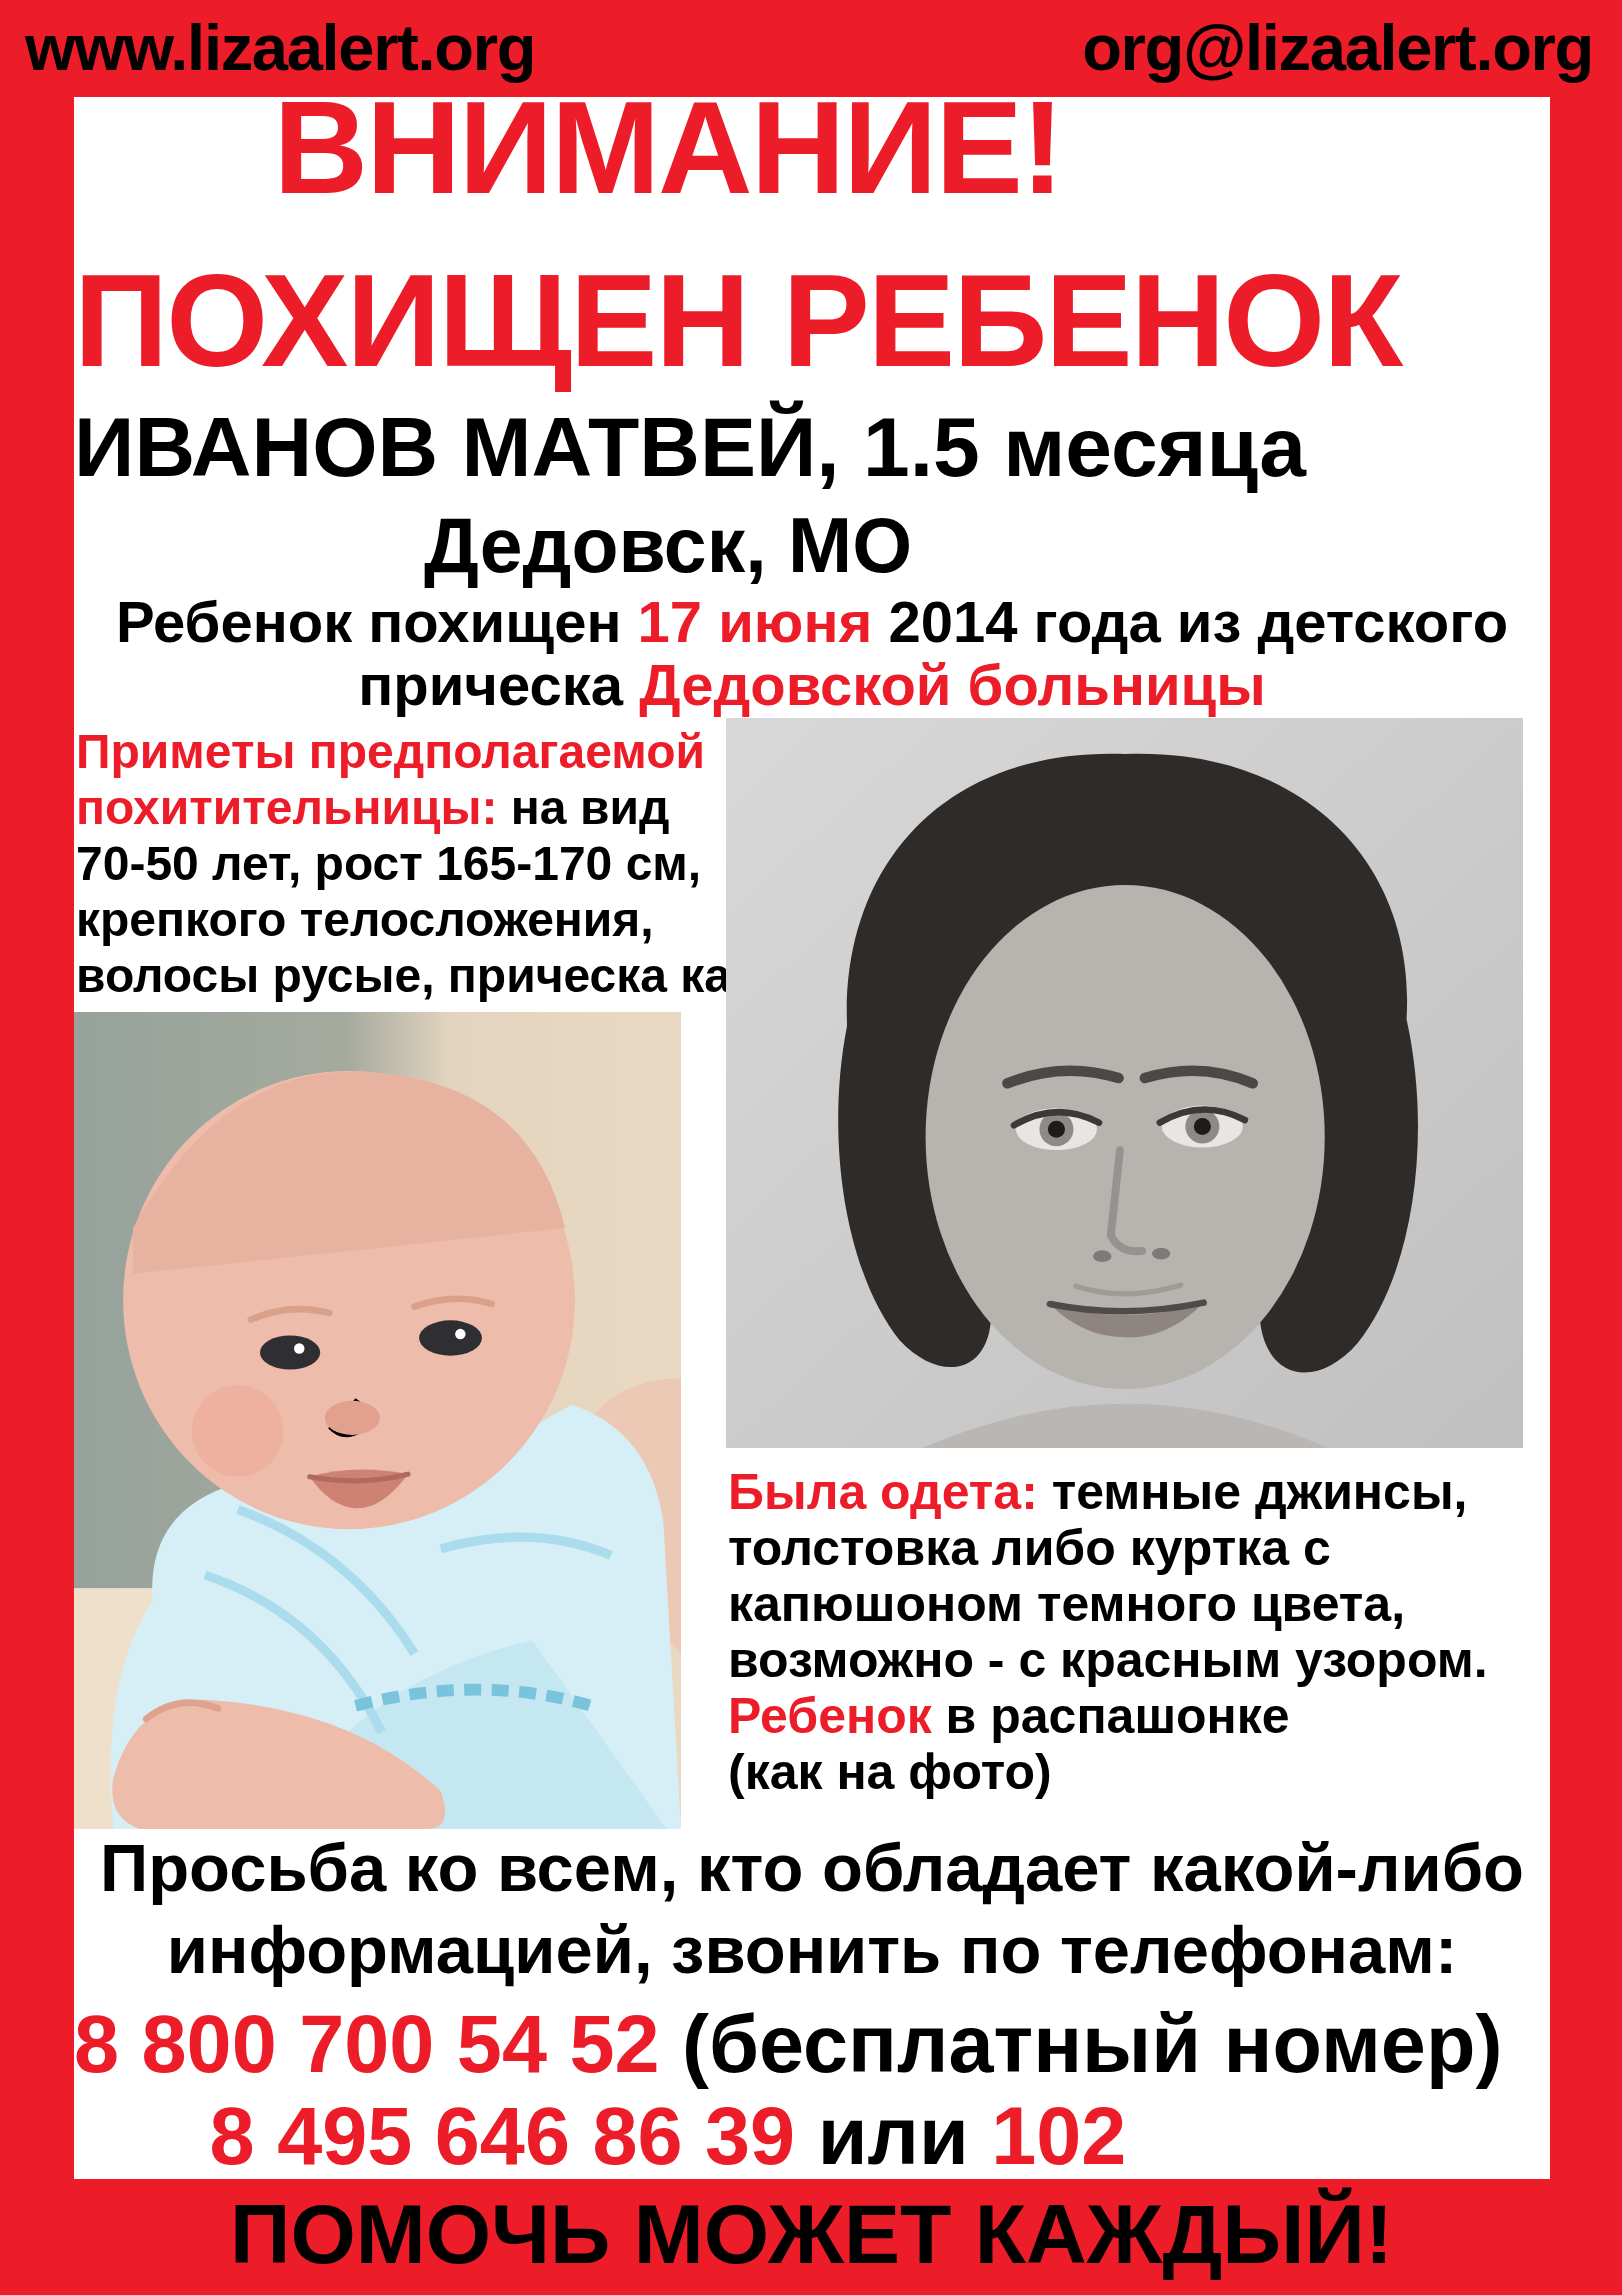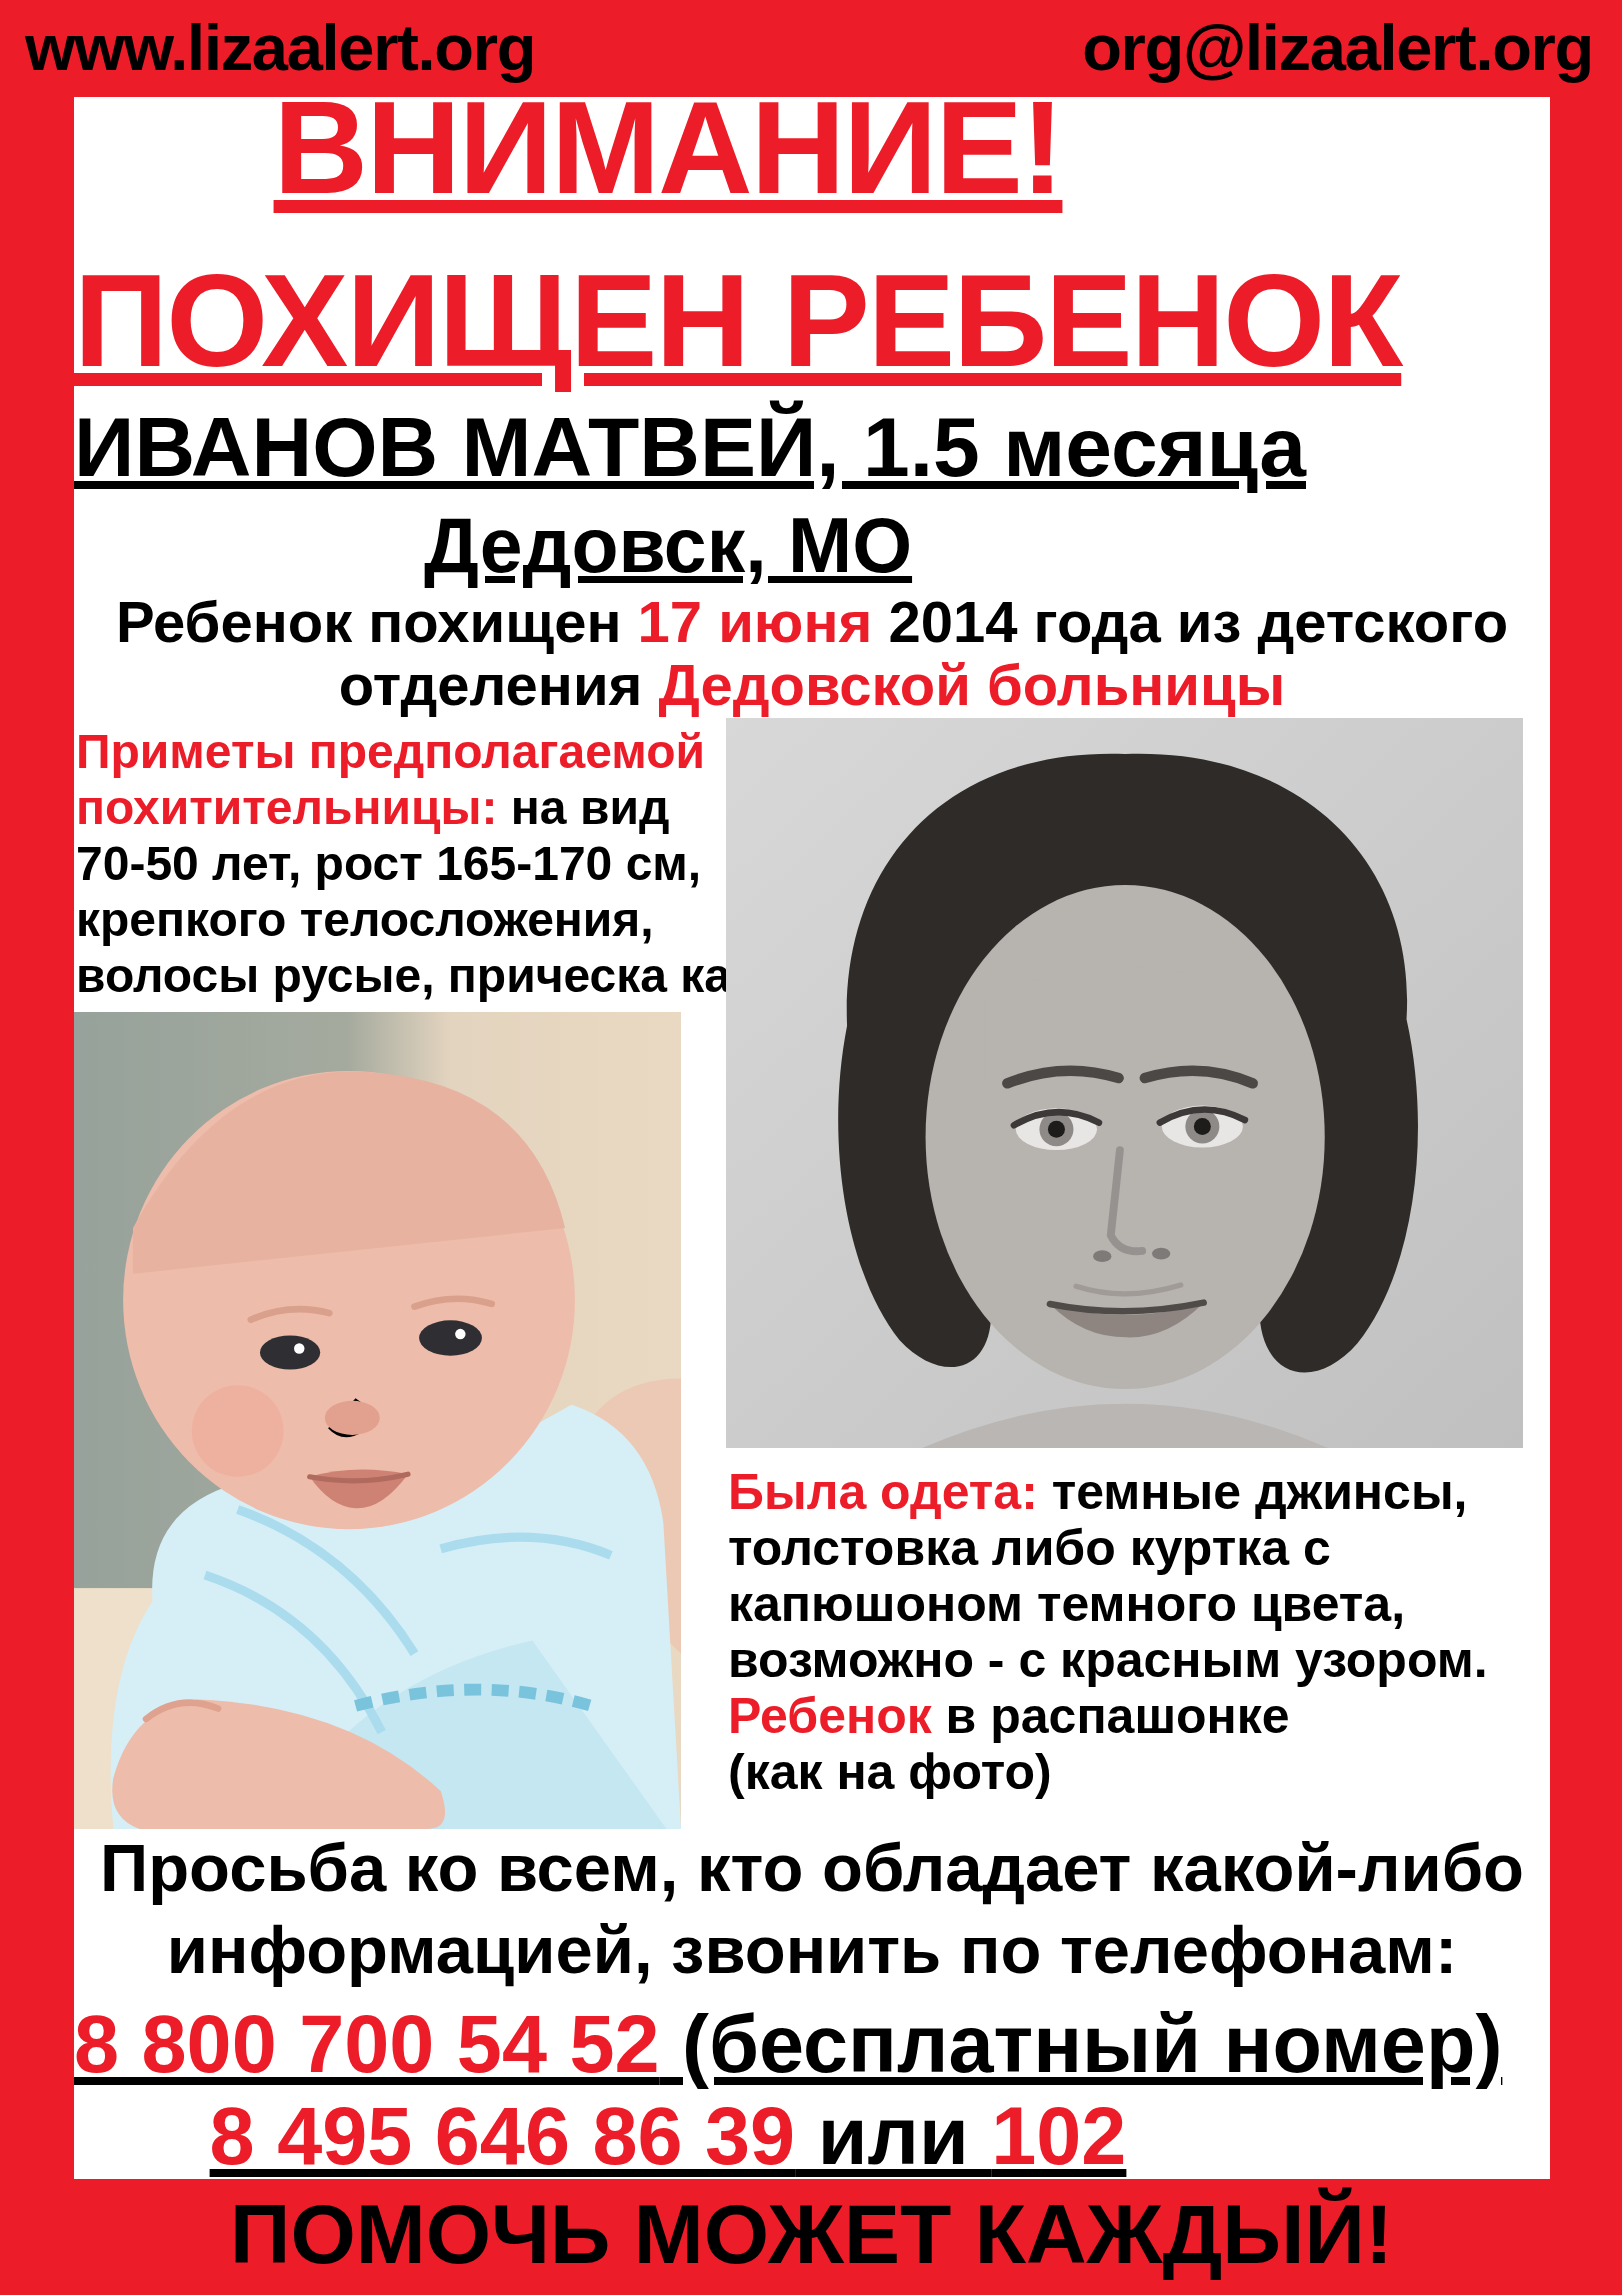--- a/index.html
+++ b/index.html
@@ -30,21 +30,20 @@
     white-space: nowrap;
   }
   .hdr-left  { left: 25px; }
   .hdr-right { right: 30px; }
   .cline {
     position: absolute;
     left: 74px; width: 1188px;
     text-align: center;
     white-space: nowrap;
     color: var(--black);
-    text-decoration: underline;
   }
   .red   { color: var(--red); }
   .black { color: var(--black); }
   .alert-line1 { top: 82px; font-size: 131px; line-height: 131px; color: var(--red); letter-spacing: -2px; }
   .alert-line2 { top: 255px; font-size: 131px; line-height: 131px; color: var(--red); letter-spacing: -2px; }
   .victim-name { top: 404px; font-size: 84px; line-height: 86px; }
   .victim-loc  { top: 505px; font-size: 77px; line-height: 80px; }
   .incident {
     position: absolute;
     left: 74px; top: 590px; width: 1476px;
@@ -105,21 +104,21 @@
   <div class="white-area"></div>
 
   <div class="cline alert-line1">ВНИМАНИЕ!</div>
   <div class="cline alert-line2">ПОХИЩЕН РЕБЕНОК</div>
 
   <div class="cline victim-name">ИВАНОВ МАТВЕЙ, 1.5 месяца</div>
   <div class="cline victim-loc">Дедовск, МО</div>
 
   <div class="incident">
     <div><span class="black">Ребенок похищен </span><span class="red">17 июня</span><span class="black"> 2014 года из детского</span></div>
-    <div><span class="black">отделения </span><span class="red">Дедовской больницы</span></div>
+    <div><span class="black">прическа </span><span class="red">Дедовской больницы</span></div>
   </div>
 
   <div class="suspect-desc">
     <div><span class="red">Приметы предполагаемой</span></div>
     <div><span class="red">похитительницы:</span><span class="black"> на вид</span></div>
     <div>70-50 лет, рост 165-170 см,</div>
     <div>крепкого телосложения,</div>
     <div>волосы русые, прическа каре.</div>
   </div>
 

